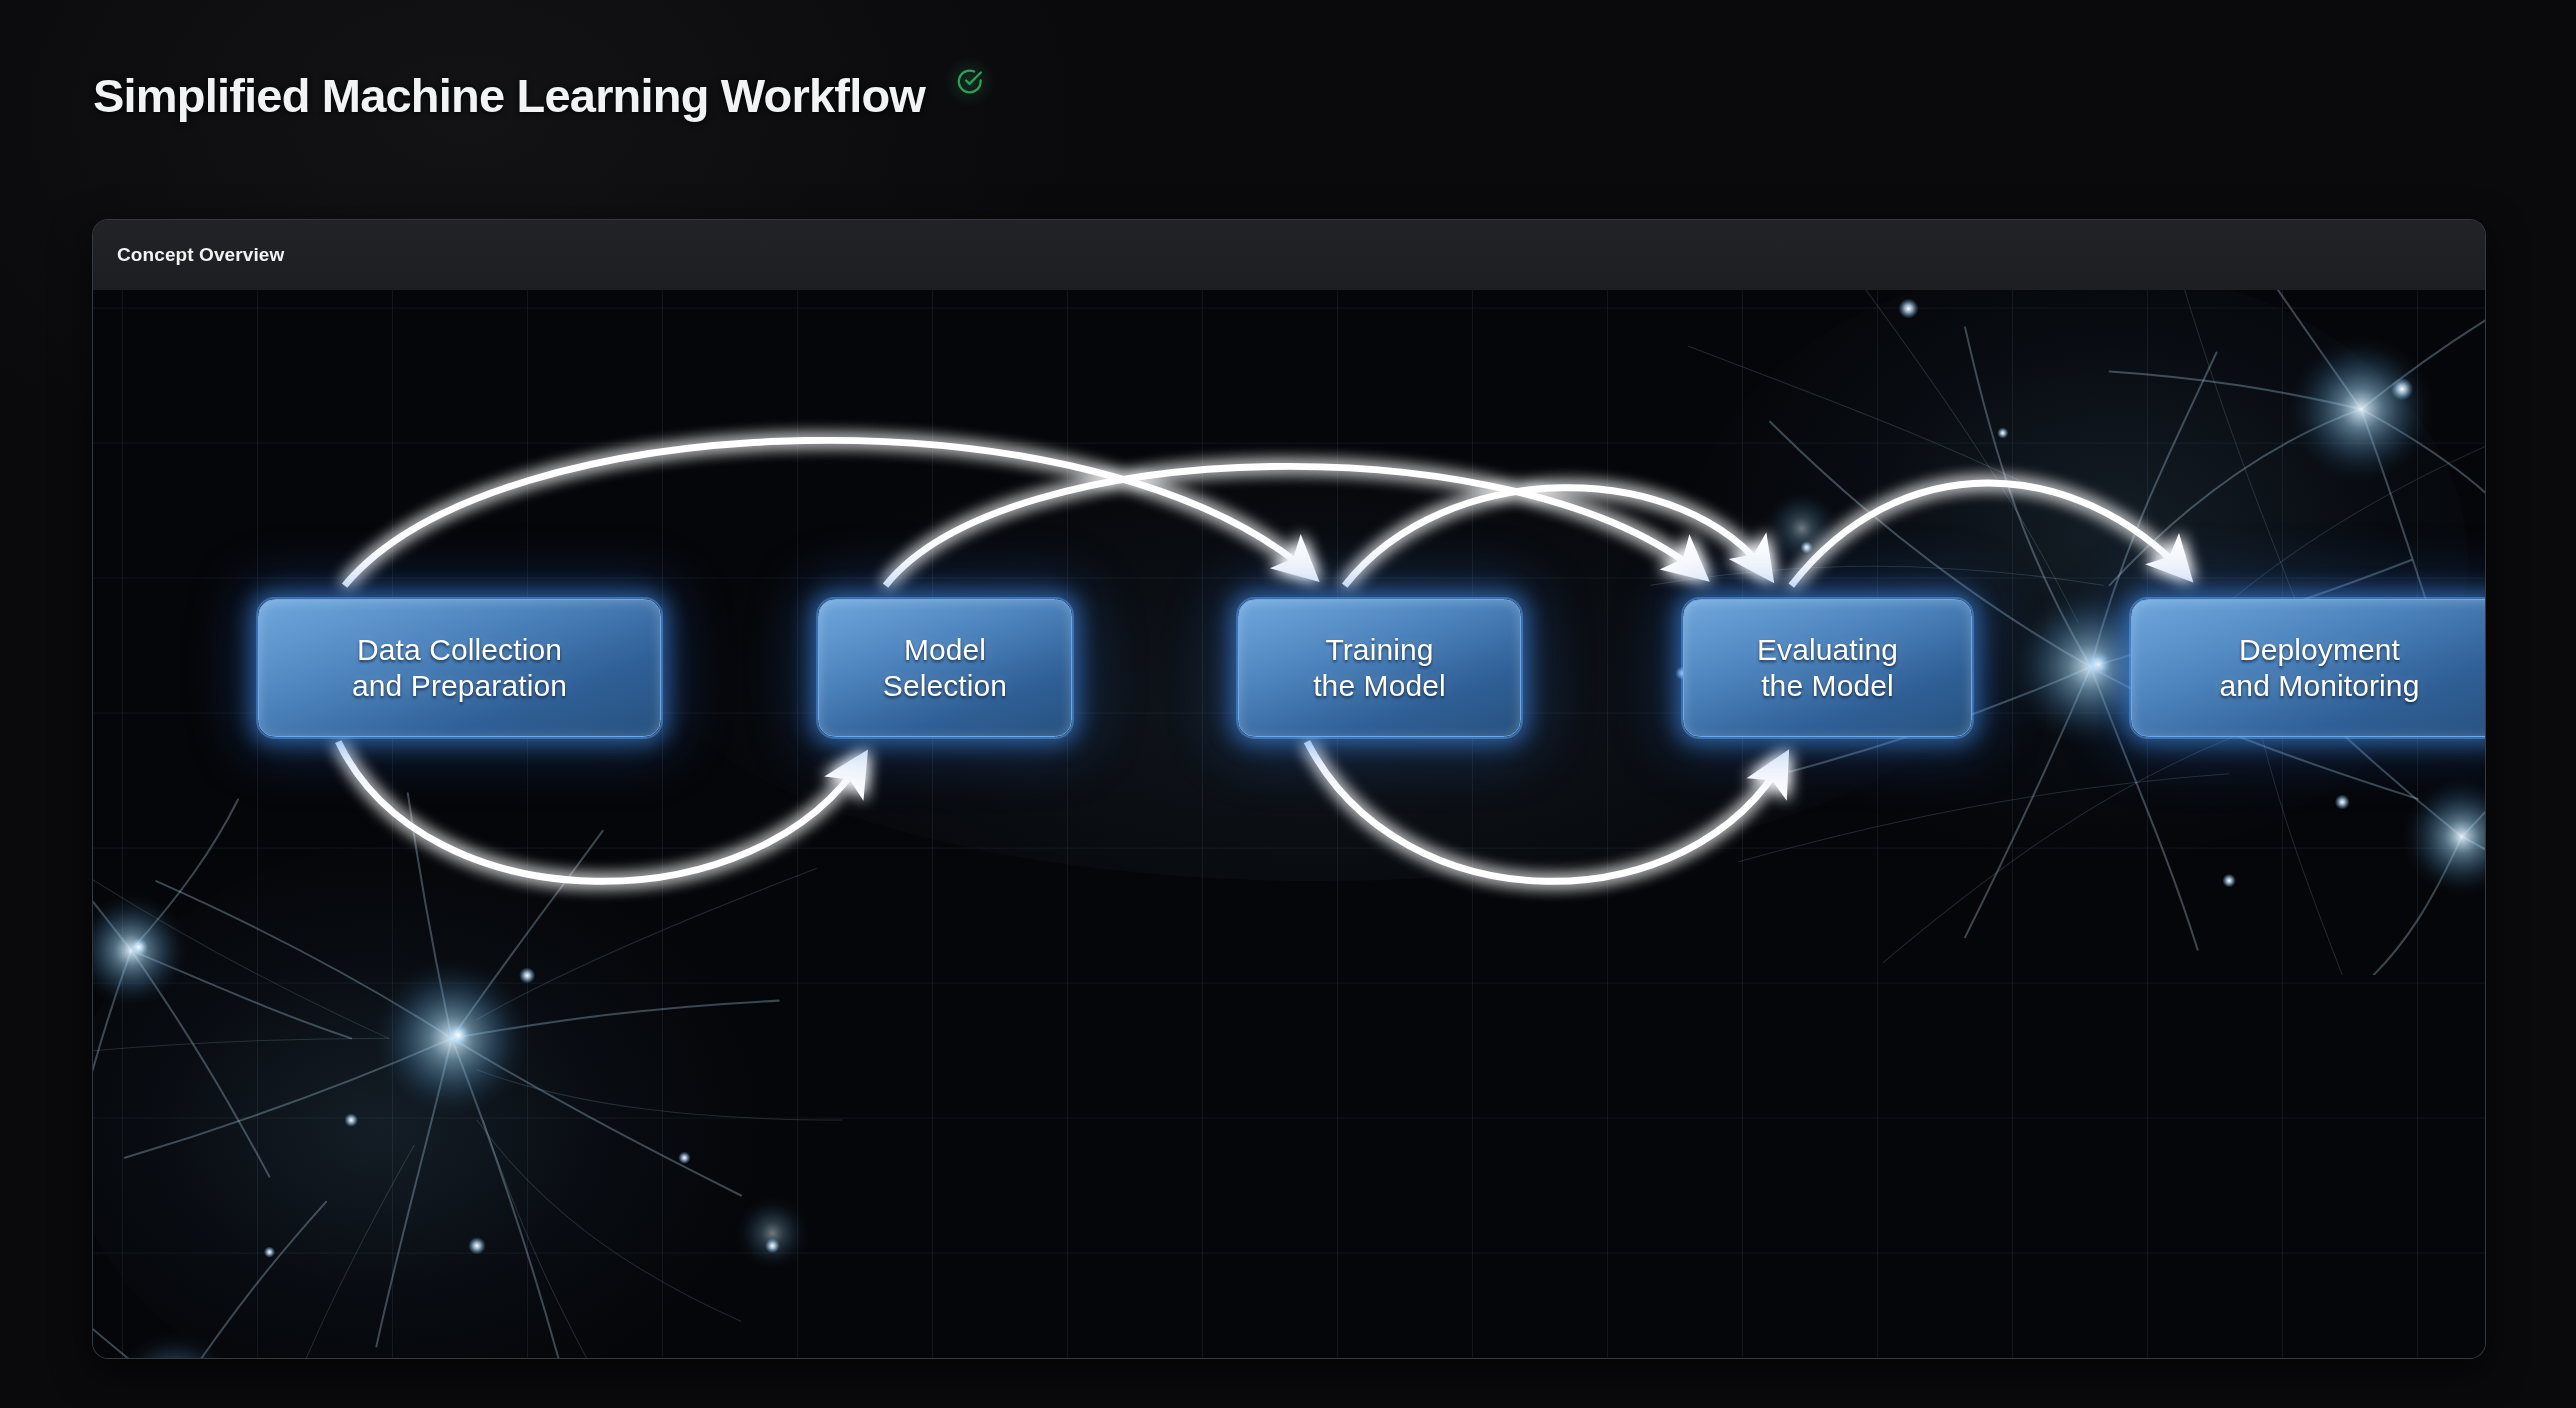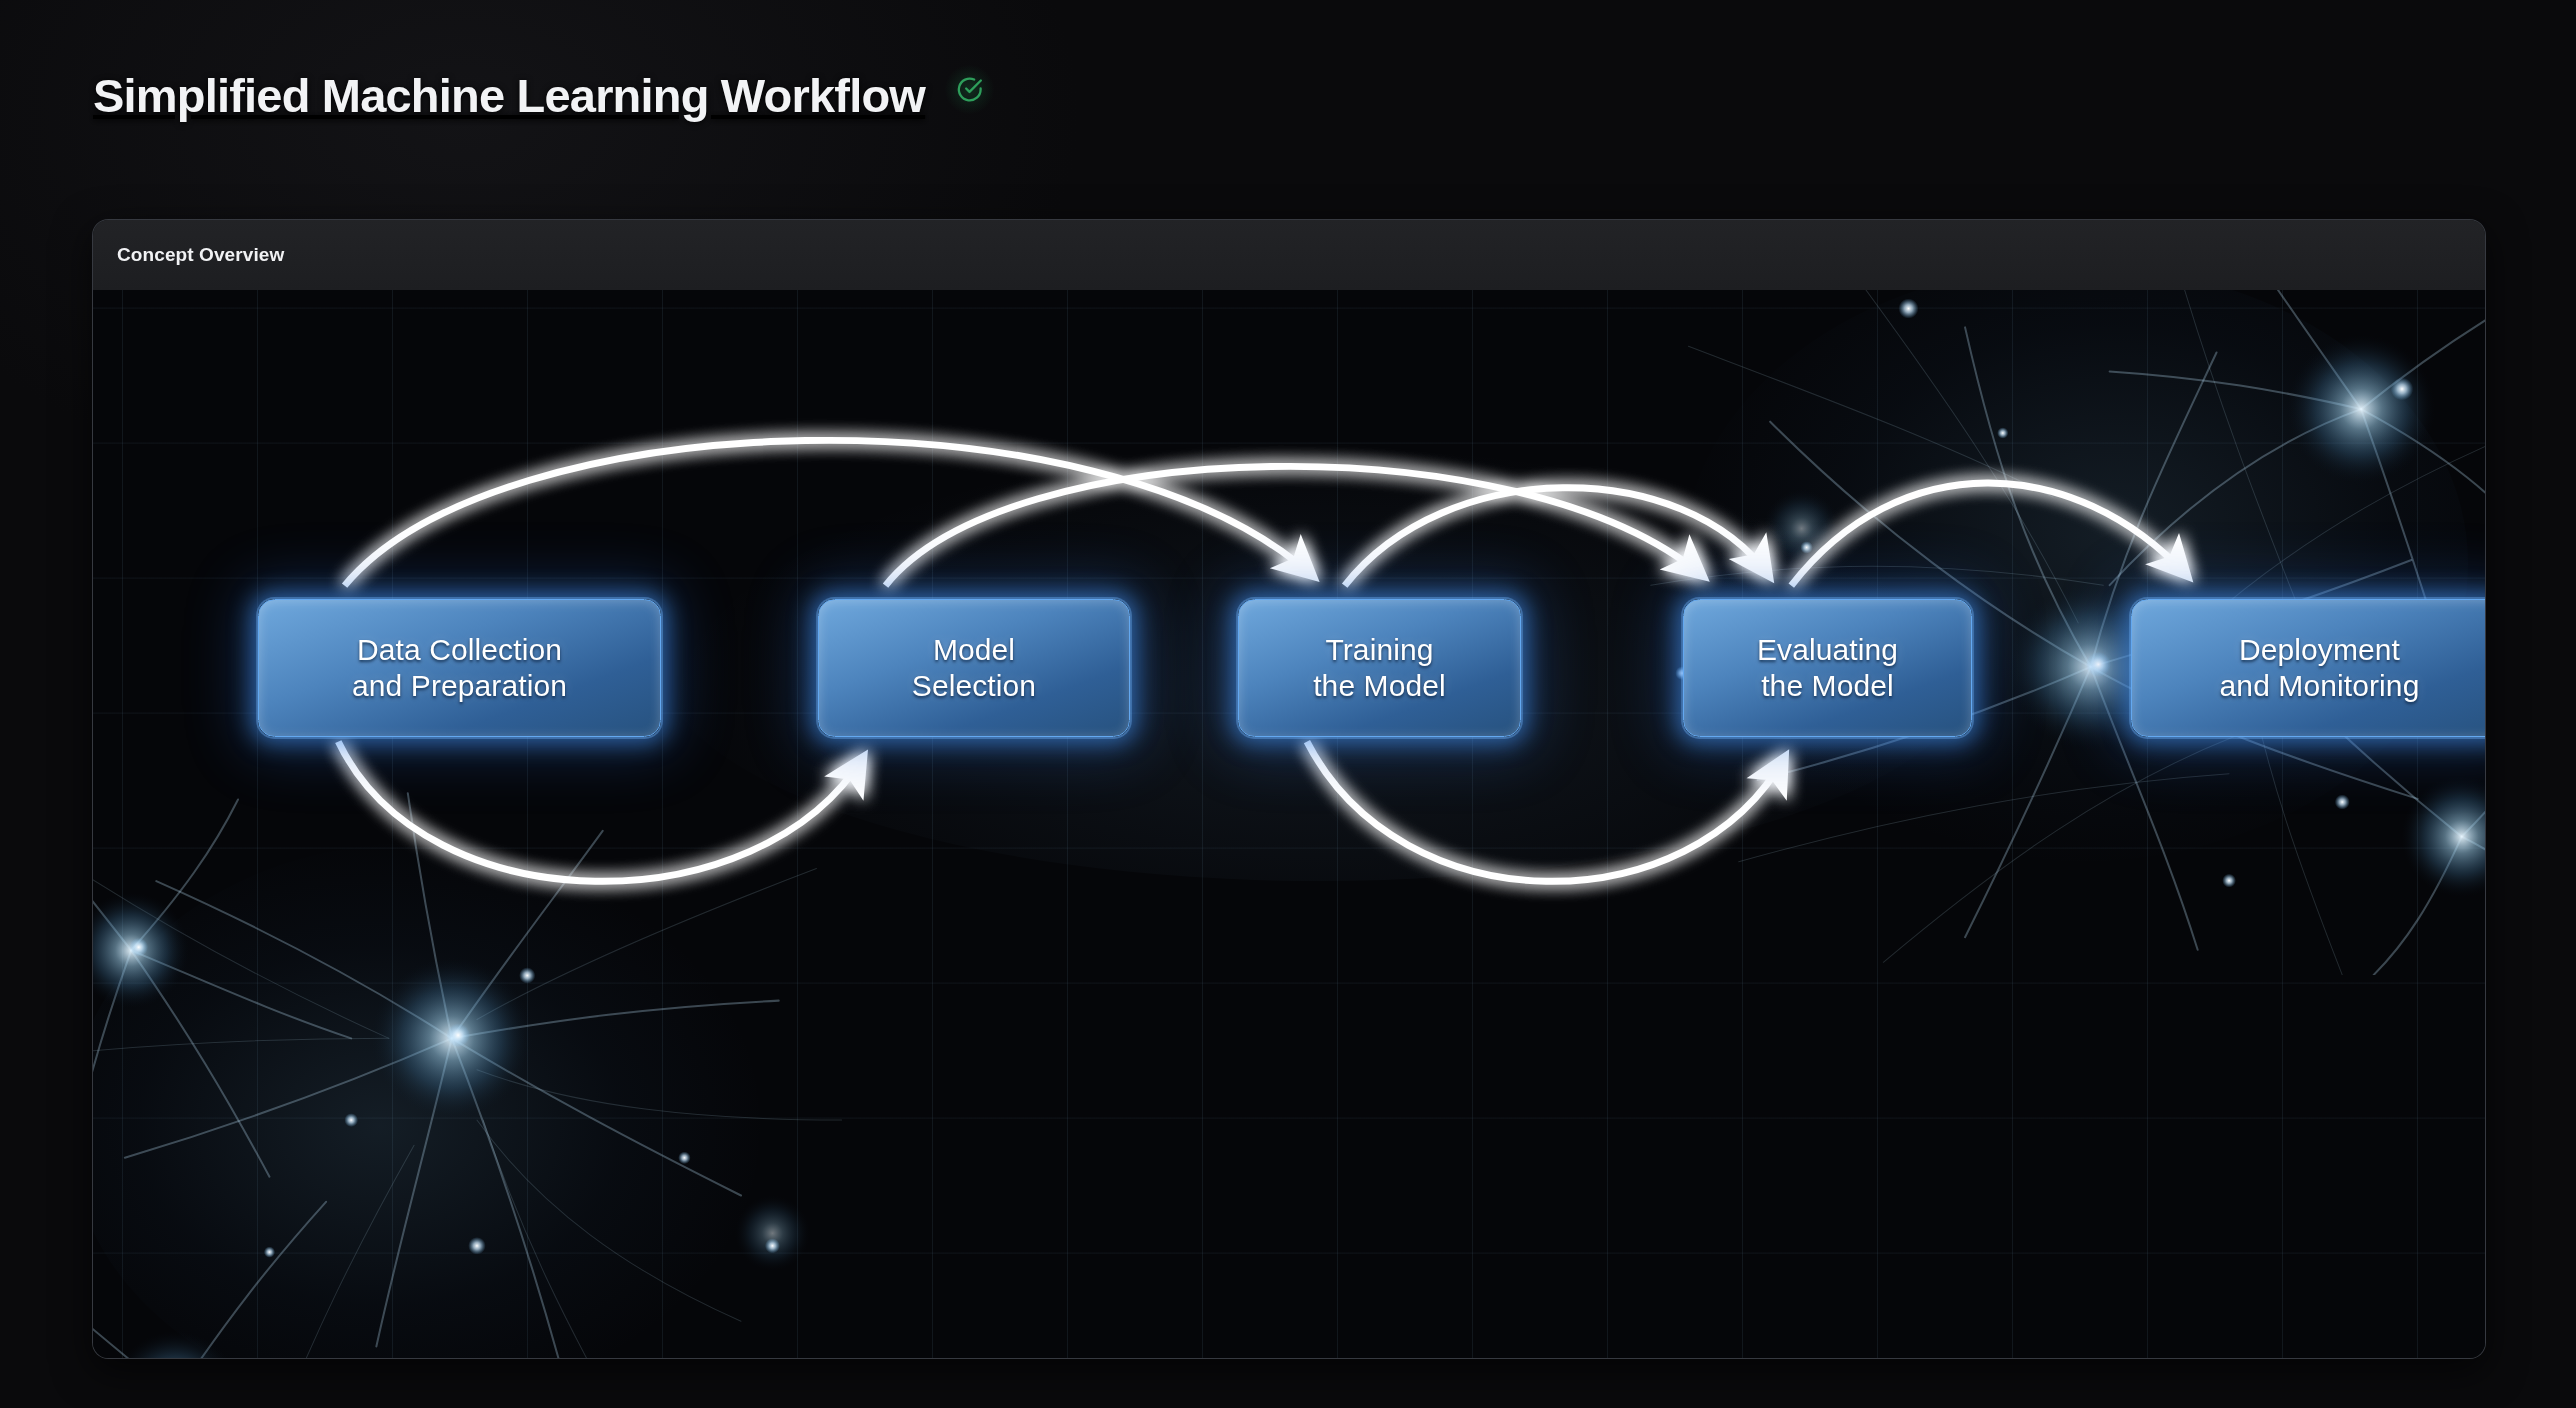--- a/index.html
+++ b/index.html
@@ -21,23 +21,21 @@
       radial-gradient(880px 566px at 18% 8%, #131316 0%, rgba(19,19,22,0) 70%),
       #0a0a0c;
   }
 
   
   .page-header {
     position: absolute;
     left: 93px;
     top: 68px;
     display: flex;
-    align-items: center;
     gap: 20px;
-    text-decoration: underline;
   }
   .page-title {
     font-size: 47px;
     font-weight: 700;
     color: #f2f3f5;
     letter-spacing: -0.8px;
     text-shadow: 0 1.3px 6.3px rgba(0,0,0,0.9);
     white-space: nowrap;
   }
   .status-badge {
@@ -367,21 +365,21 @@
           <path d="M1930 718 C 2080 1010, 2540 1010, 2690 742"></path>
         </g>
       </svg>
 
       <div class="flow">
         <div class="node" style="left:165px; width:403px;">
           <div class="node-label">Data Collection
 and Preparation</div>
         </div>
 
-        <div class="node" style="left:725px; width:312px;">
+        <div class="node" style="left:725px; width:254px;">
           <div class="node-label">Model
 Selection</div>
         </div>
 
         <div class="node" style="left:1145px; width:283px;">
           <div class="node-label">Training
 the Model</div>
         </div>
 
         <div class="node" style="left:1590px; width:289px;">

